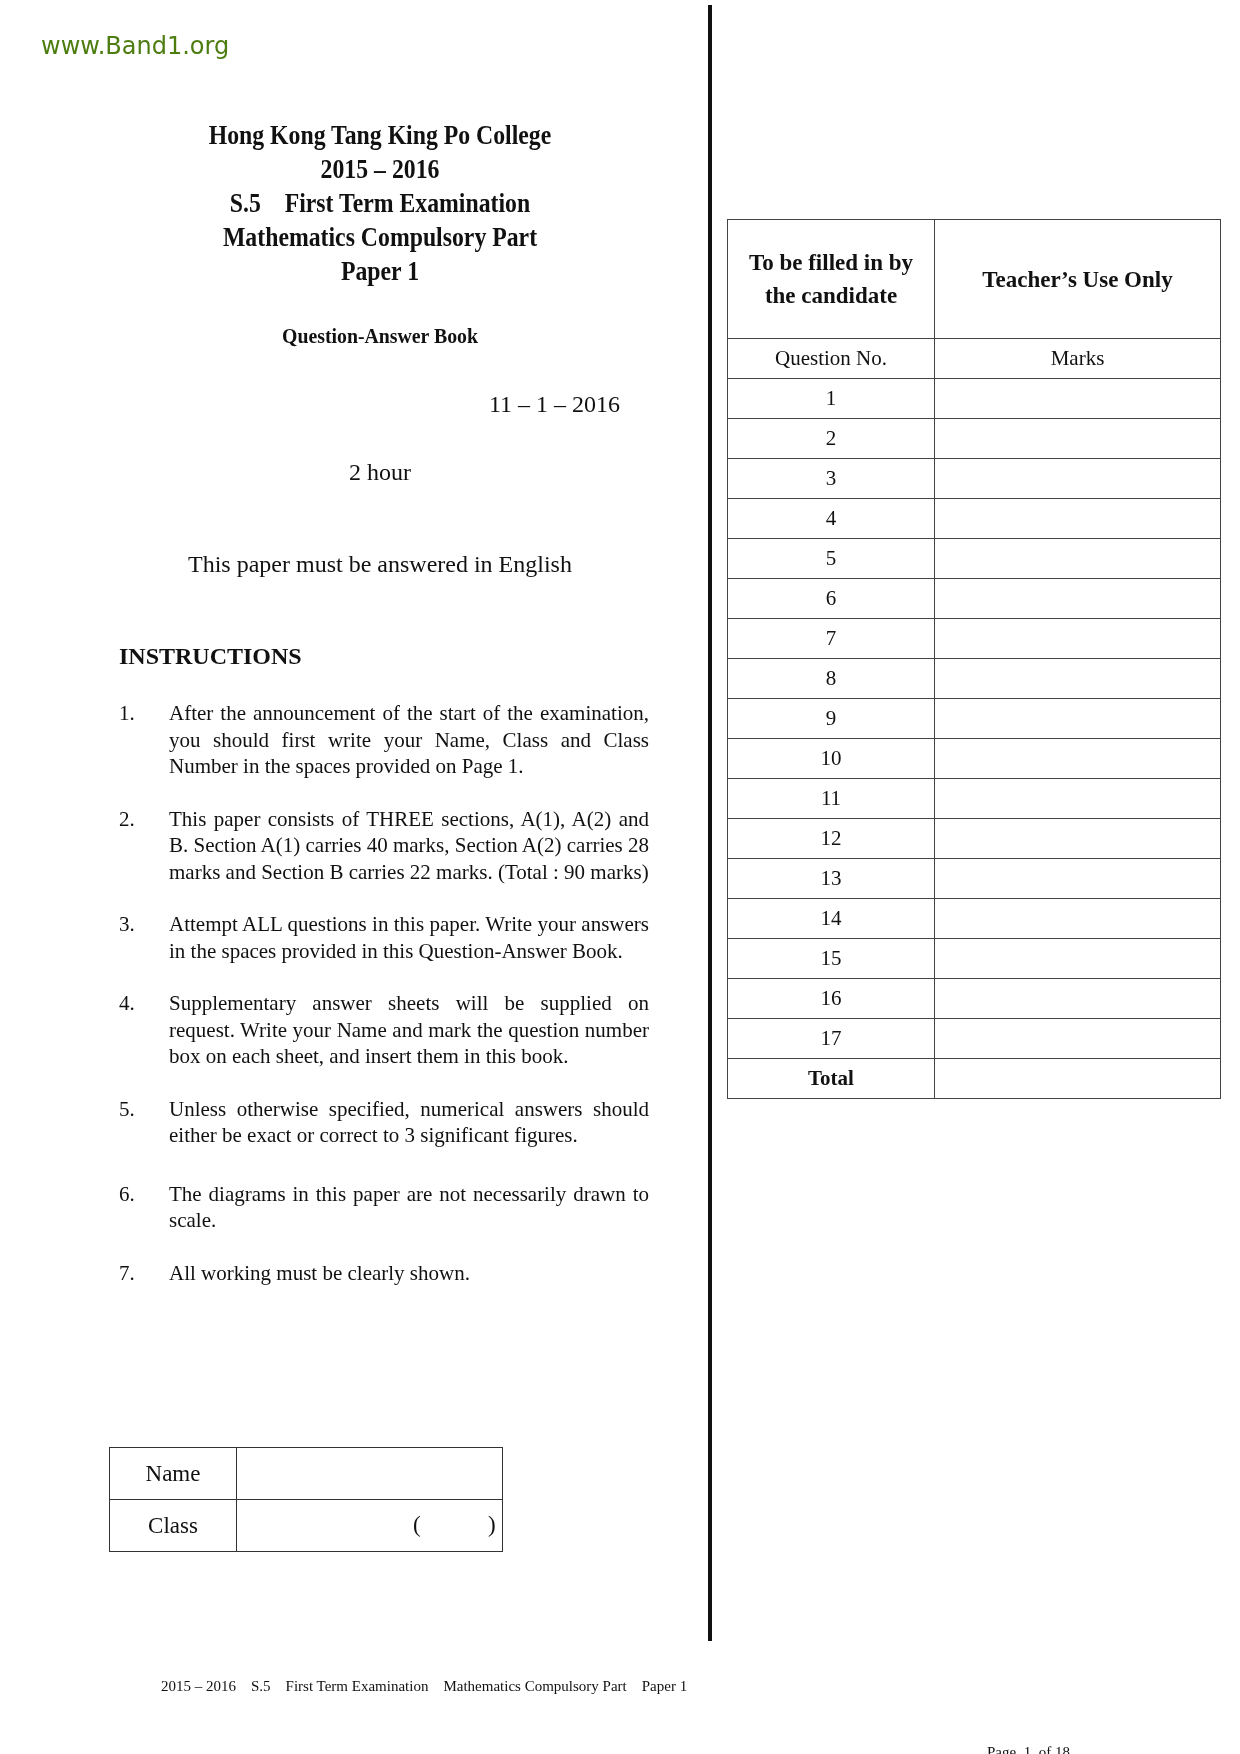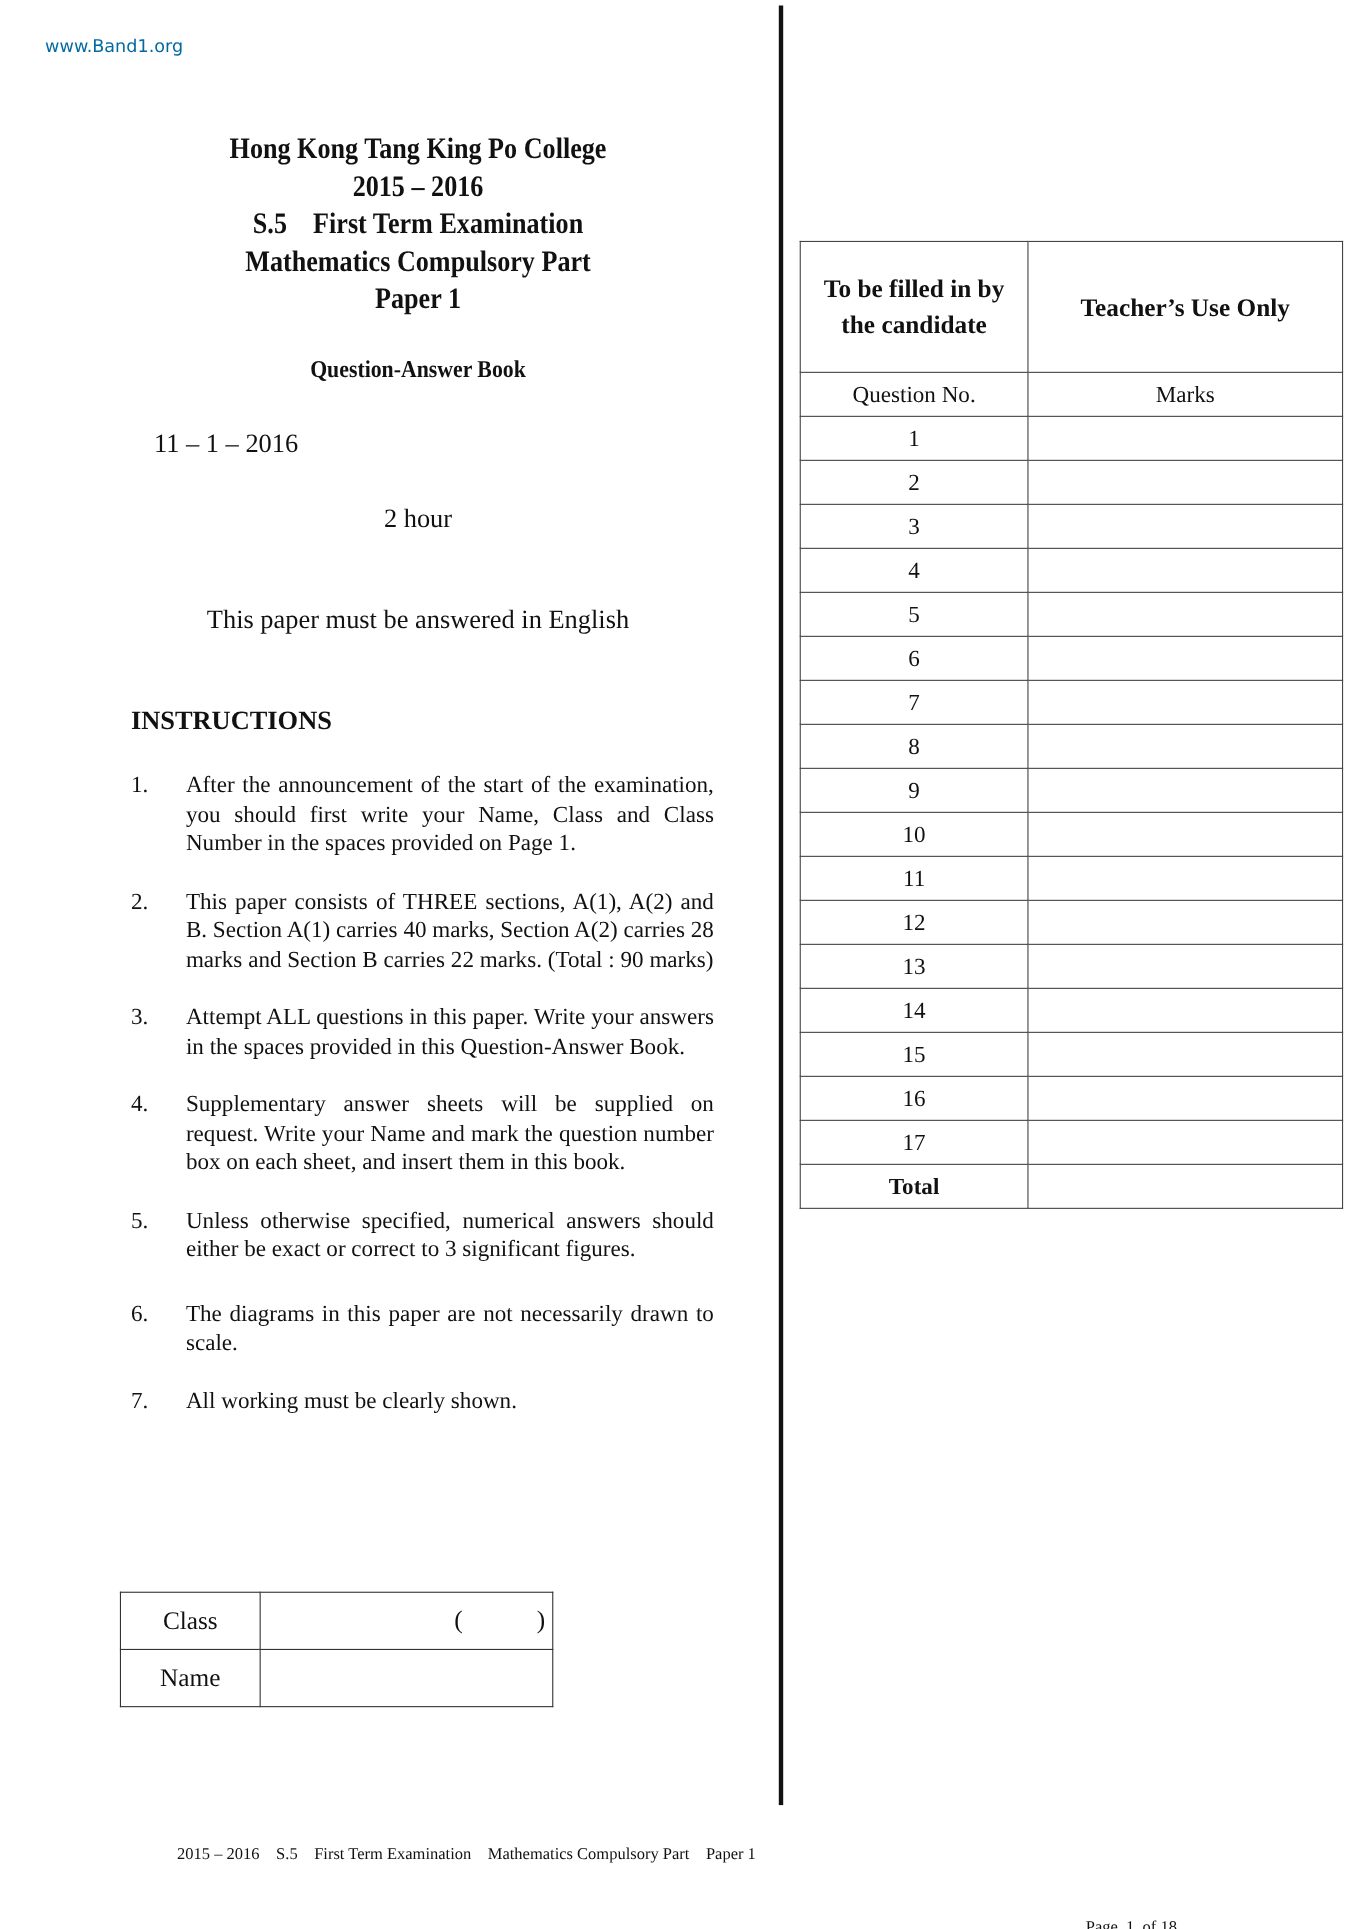--- a/index.html
+++ b/index.html
@@ -1,21 +1,21 @@
 <!DOCTYPE html>
 <html><head>
 <meta charset="utf-8">
 <style>
   html, body { margin: 0; padding: 0; background: #ffffff; }
   body { width: 1240px; height: 1754px; position: relative; overflow: hidden; color: #111; font-family: "Liberation Serif", serif; }
   .abs { position: absolute; }
-  .watermark { left: 41px; top: 32px; font-family: "DejaVu Sans", sans-serif; font-size: 16px; color: #0369a1; }
+  .watermark { left: 41px; top: 32px; font-family: "DejaVu Sans", sans-serif; font-size: 24px; color: #4d7c0f; }
   .title-block { left: 140px; top: 118px; width: 480px; text-align: center; font-weight: bold; font-size: 27px; line-height: 34px; transform: scaleX(0.88); transform-origin: center top; }
   .subtitle { left: 140px; top: 323px; width: 480px; text-align: center; font-weight: bold; font-size: 22px; transform: scaleX(0.9); }
-  .date { left: 140px; top: 391px; width: 480px; text-align: left; font-size: 24px; }
+  .date { left: 140px; top: 391px; width: 480px; text-align: right; font-size: 24px; }
   .duration { left: 140px; top: 459px; width: 480px; text-align: center; font-size: 24px; }
   .lang { left: 140px; top: 551px; width: 480px; text-align: center; font-size: 24px; }
   .instr-head { left: 119px; top: 643px; font-weight: bold; font-size: 24px; }
   .instr-list { left: 119px; top: 700px; width: 530px; font-size: 21px; line-height: 26.5px; }
   .instr-item { display: flex; margin-bottom: 26px; }
   .instr-num { width: 50px; flex: none; }
   .instr-text { text-align: justify; width: 480px; }
   .vline { left: 708px; top: 5px; width: 4px; height: 1636px; background: #111; }
   table { border-collapse: collapse; }
   .score-table { left: 727px; top: 219px; }
@@ -81,29 +81,29 @@
   </div>
   <div class="instr-item">
     <span class="instr-num">7.</span>
     <span class="instr-text">All working must be clearly shown.</span>
   </div>
 </div>
 
 <table class="abs name-table">
   <tbody>
       <tr>
+    <td class="lbl">Name</td>
+    <td class="val"></td>
+  </tr>
+  <tr>
     <td class="lbl">Class</td>
     <td class="val">
       <span class="paren-l">(</span>
       <span class="paren-r">)</span>
     </td>
-  </tr>
-  <tr>
-    <td class="lbl">Name</td>
-    <td class="val"></td>
   </tr>
 </tbody>
   </table>
 
 <div class="abs vline"></div>
 
 <table class="abs score-table">
   <tbody>
       <tr class="hdr">
     <td class="c1" style="padding:0 12px">To be filled in by the candidate</td>

